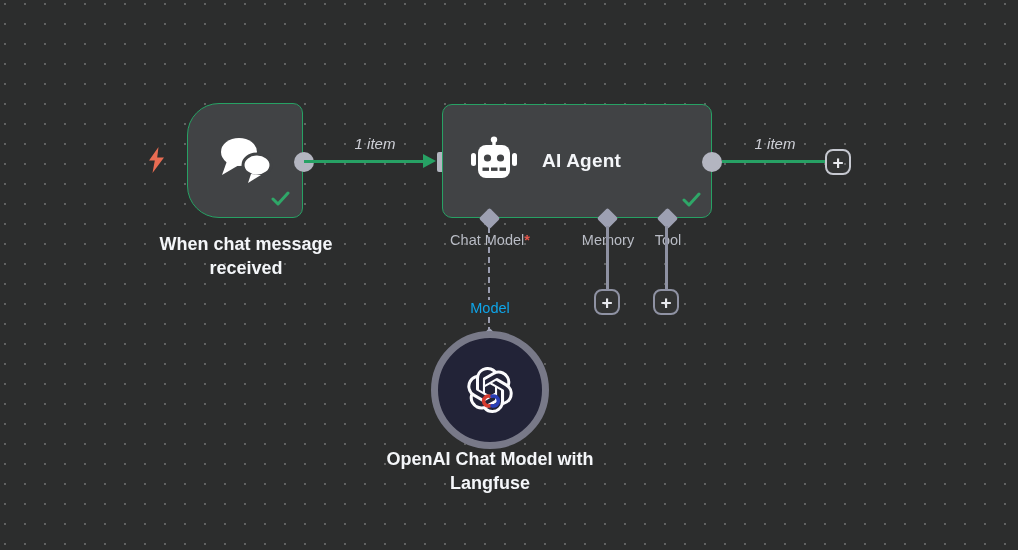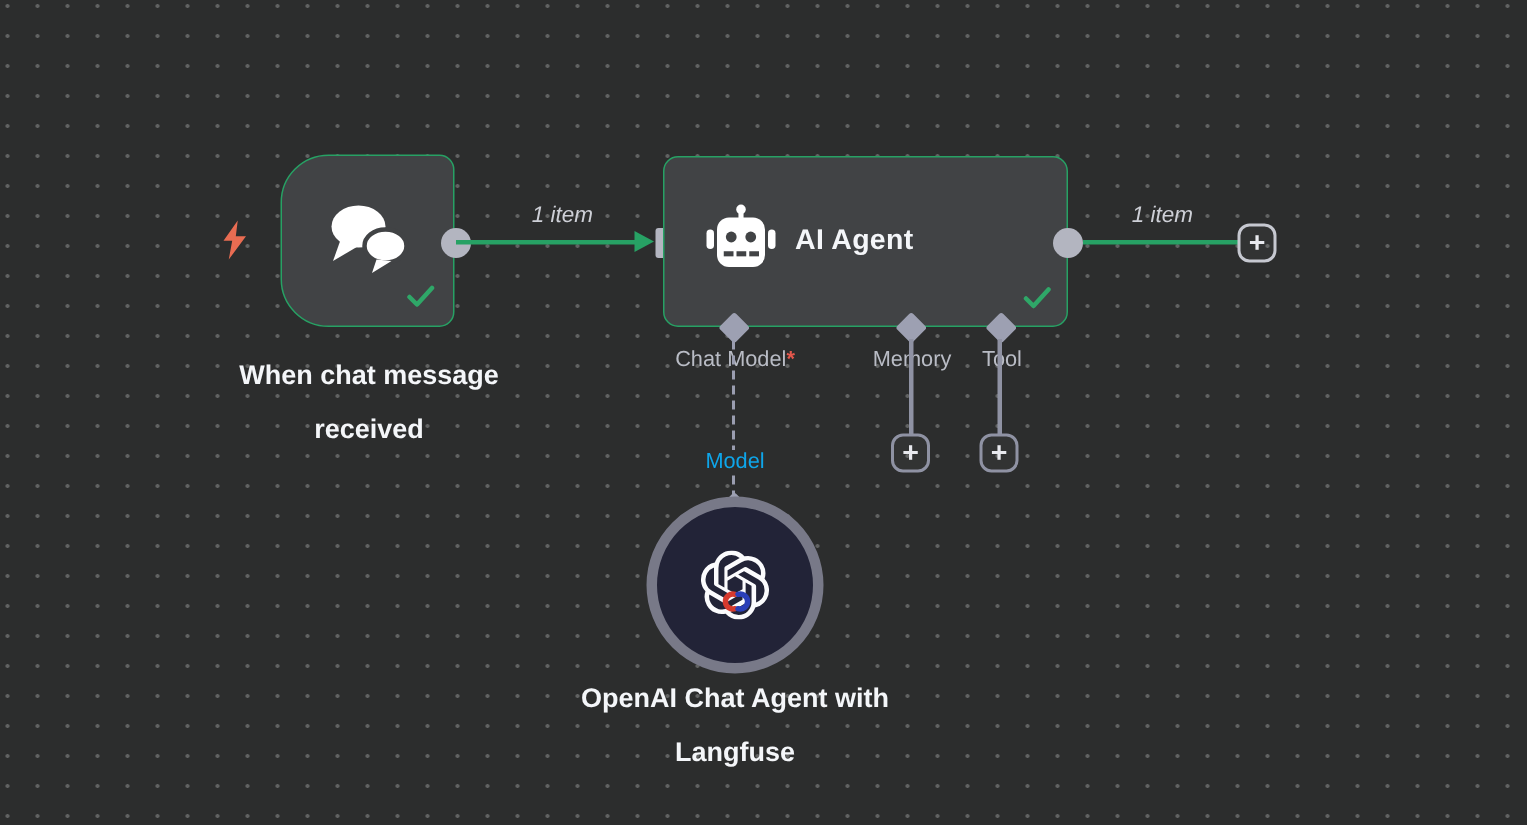--- a/index.html
+++ b/index.html
@@ -22,21 +22,21 @@
   }
   .node-trigger {
     left: 187px; top: 103px; width: 116px; height: 115px;
     border-radius: 32px 10px 10px 32px;
     display: flex; align-items: center; justify-content: center;
   }
   .node-agent {
     left: 442px; top: 104px; width: 270px; height: 114px;
     border-radius: 10px;
     display: flex; align-items: center;
-    padding-left: 25px; gap: 10px;
+    padding-left: 25px; gap: 22px;
   }
   .agent-title {
     color: #f4f6f9; font-size: 19px; font-weight: bold; letter-spacing: .2px;
   }
   .check {
     position: absolute;
   }
   .check-trigger { right: 12px; bottom: 7px; }
   .check-agent  { right: 10px; bottom: 6px; }
 
@@ -105,21 +105,21 @@
   .node-model {
     position: absolute; left: 431px; top: 331px; width: 118px; height: 118px;
     border-radius: 50%; border: 7px solid #787988; background: #222337;
     display: flex; align-items: center; justify-content: center;
   }
   .model-logo-wrap { position: relative; width: 46px; height: 46px; }
   .langfuse-badge { position: absolute; left: 11px; top: 26px; }
 
   .node-title {
     position: absolute; text-align: center; color: #f4f6f9;
-    font-size: 18px; font-weight: bold; line-height: 36px;
+    font-size: 18px; font-weight: bold; line-height: 24px;
   }
   .title-trigger { left: 145px; top: 232px; width: 202px; }
   .title-model  { left: 385px; top: 447px; width: 210px; }
 </style>
 </head>
 <body>
 
 <div class="canvas">
 
   <div class="bolt">
@@ -214,15 +214,15 @@
       <span class="langfuse-badge">
         <svg width="26" height="16" viewBox="0 0 26 16">
           <path d="M12 3.2 A5 5 0 1 0 12 12.8" fill="none" stroke="#d63a2e" stroke-width="3.6" stroke-linecap="round"></path>
           <path d="M14 3.2 A5 5 0 1 1 14 12.8" fill="none" stroke="#2a3fb8" stroke-width="3.6" stroke-linecap="round"></path>
         </svg>
       </span>
     </div>
   </div>
 
   <div class="node-title title-trigger">When chat message received</div>
-  <div class="node-title title-model">OpenAI Chat Agent with Langfuse</div>
+  <div class="node-title title-model">OpenAI Chat Model with Langfuse</div>
 
 </div>
 
 </body></html>

